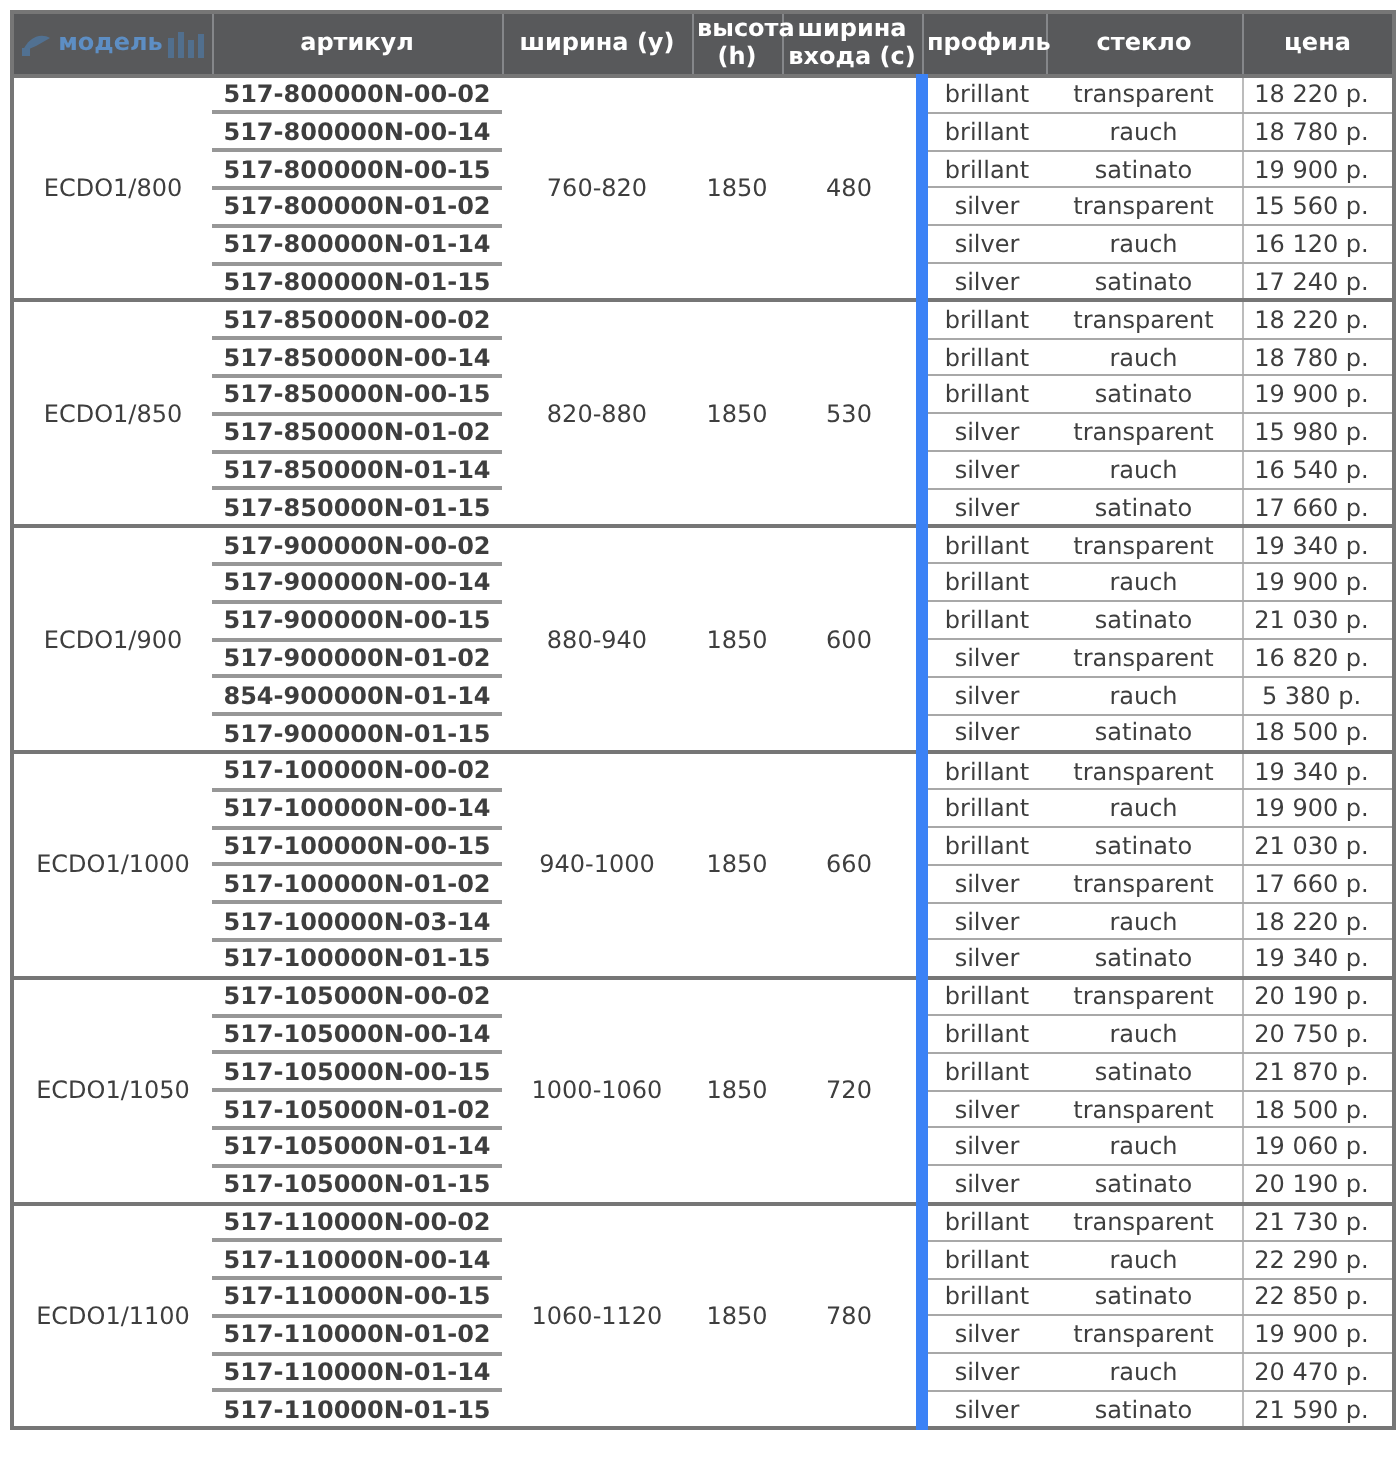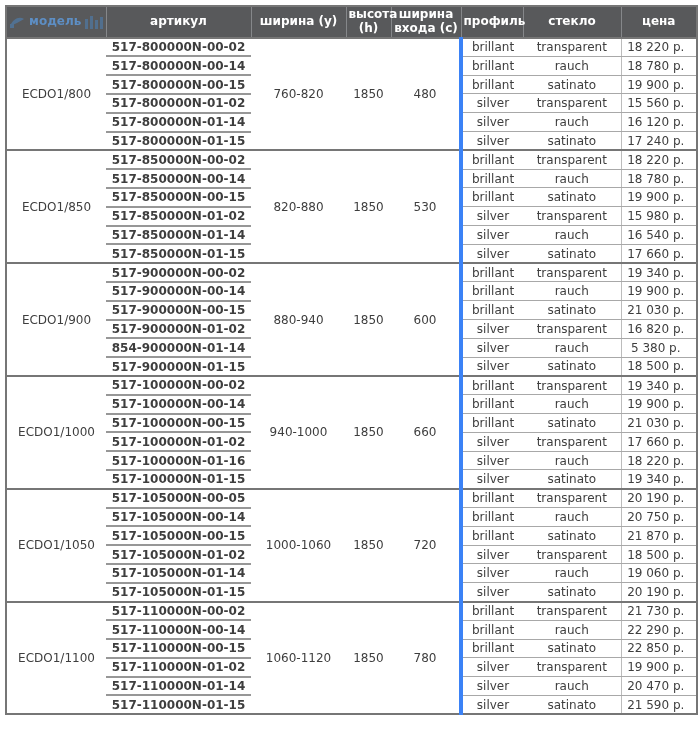--- a/index.html
+++ b/index.html
@@ -30,41 +30,41 @@
     font-weight:bold;
     height:31px;
     padding:1px 2px;
     line-height:1.15;
     text-align:center;
     vertical-align:middle;
     border-left:1px solid #85878a;
   }
   thead th:first-child { border-left:none; }
   th.model-th { color:var(--accent-blue); }
-  .wm-wrap { display:flex; align-items:center; justify-content:space-between; gap:3px; }
+  .wm-wrap { display:flex; align-items:center; justify-content:center; gap:3px; }
   .wm-logo { opacity:.6; flex:0 0 auto; }
   .wm-bars { display:inline-flex; align-items:flex-end; gap:2px; opacity:.55; height:14px; }
   .wm-bars i { display:block; width:3px; background:var(--watermark-blue); }
   .wm-bars i:nth-child(1){height:10px;} .wm-bars i:nth-child(2){height:13px;}
   .wm-bars i:nth-child(3){height:9px;}  .wm-bars i:nth-child(4){height:12px;}
   td {
     font-size:12px;
     color:var(--body-text);
     height:18.8px;
     padding:0 3px;
     text-align:center;
     vertical-align:middle;
     line-height:1;
     overflow:hidden;
     white-space:nowrap;
   }
   td.model { font-size:12px; }
   td.article { border-bottom:2px solid var(--border-mid);font-weight:bold; }
   td.profile, td.glass, td.price { border-bottom:1.5px solid var(--border-light); }
-  td.profile { border-left:4px solid #3b82f6; }
+  td.profile { border-left:6px solid #3b82f6; }
   td.price { border-left:1px solid #bcbcbc; text-align:center; padding-right:9px; }
   tr.group-last td.article,
   tr.group-last td.profile,
   tr.group-last td.glass,
   tr.group-last td.price { border-bottom:none; }
   tr.group-first td { border-top:2px solid var(--border-dark); }
 </style>
 </head>
 <body style="--header-bg: #58595b; --header-text: #ffffff; --accent-blue: #5d8ec4; --watermark-blue: #4d82b8; --body-text: #3e3e3e; --border-dark: #767676; --border-mid: #979797; --border-light: #a8a8a8;">
 
@@ -248,34 +248,34 @@
         <td class="glass">satinato</td>
         <td class="price">21 030 р.</td>
       </tr>
       <tr class="">
         <td class="article">517-100000N-01-02</td>
         <td class="profile">silver</td>
         <td class="glass">transparent</td>
         <td class="price">17 660 р.</td>
       </tr>
       <tr class="">
-        <td class="article">517-100000N-01-16</td>
+        <td class="article">517-100000N-03-14</td>
         <td class="profile">silver</td>
         <td class="glass">rauch</td>
         <td class="price">18 220 р.</td>
       </tr>
       <tr class="group-last">
         <td class="article">517-100000N-01-15</td>
         <td class="profile">silver</td>
         <td class="glass">satinato</td>
         <td class="price">19 340 р.</td>
       </tr>
       <tr class="group-first ">
         <td class="model" rowspan="6">ECDO1/1050</td>
-        <td class="article">517-105000N-00-05</td>
+        <td class="article">517-105000N-00-02</td>
         <td class="range" rowspan="6">1000-1060</td>
         <td class="range" rowspan="6">1850</td>
         <td class="range" rowspan="6">720</td>
         <td class="profile">brillant</td>
         <td class="glass">transparent</td>
         <td class="price">20 190 р.</td>
       </tr>
       <tr class="">
         <td class="article">517-105000N-00-14</td>
         <td class="profile">brillant</td>

